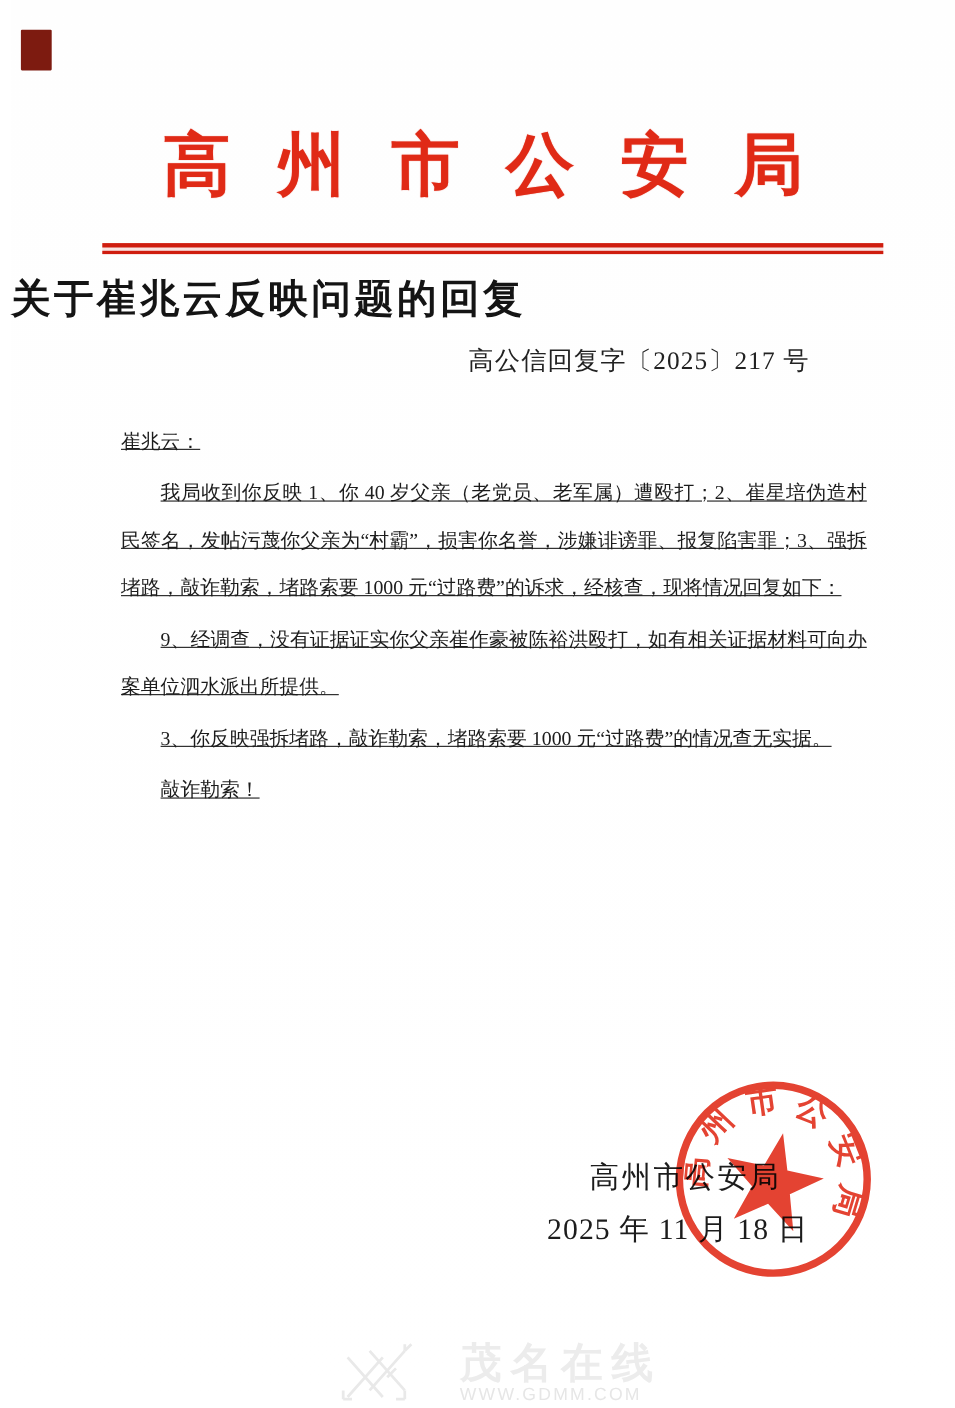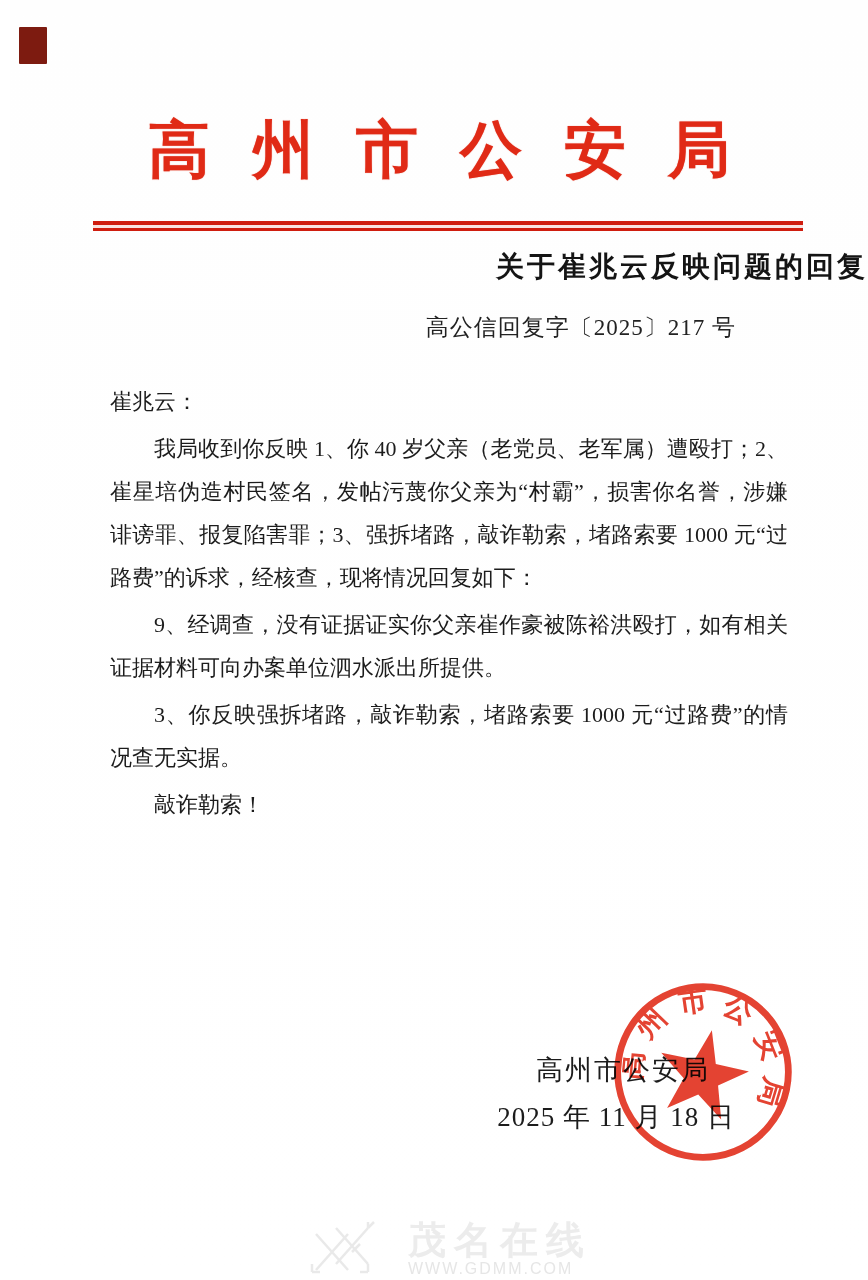--- a/index.html
+++ b/index.html
@@ -33,35 +33,36 @@
   
   .red-rule{
     position:absolute;top:221px;left:83px;width:710px;height:3px;
     border-top:4px solid #cf1d0f;
     border-bottom:3px solid #cf1d0f;
     background:rgba(207,29,15,.12);
   }
 
   .doc-title{
     position:absolute;top:248px;left:0;width:100%;
-    text-align:right;
-    font-size:28px;font-weight:900;
+    text-align:left;
+    font-size:36px;font-weight:900;
     color:#141414;letter-spacing:3px;
   }
 
   .doc-number{
     position:absolute;top:312px;right:132px;
     font-size:23px;color:#222;letter-spacing:1px;
   }
 
   
   .body-text{
     position:absolute;top:380px;left:100px;width:678px;
-    font-size:22px;line-height:43px;color:#1c1c1c;
+    font-size:18px;line-height:43px;color:#1c1c1c;
     text-align:justify;
+    text-decoration:underline;
   }
   .body-text p{margin:0 0 4px 0;text-indent:2em;}
   .body-text p.salutation{text-indent:0;}
 
   .signature{
     position:absolute;top:1052px;right:158px;
     font-size:27px;color:#1c1c1c;letter-spacing:2px;
   }
   .sign-date{
     position:absolute;top:1099px;right:133px;
@@ -72,21 +73,21 @@
   .seal{
     position:absolute;left:596px;top:975px;width:194px;height:194px;
     transform:rotate(12deg);
     mix-blend-mode:multiply;
     opacity:.93;
   }
 
   
   .watermark{
     position:absolute;left:298px;top:1220px;
-    display:flex;align-items:flex-start;gap:14px;
+    display:flex;align-items:flex-start;gap:24px;
     color:#e9e9e9;
   }
   .wm-logo{flex:0 0 auto;}
   .wm-textblock{display:flex;flex-direction:column;}
   .wm-name{
     font-size:38px;font-weight:bold;letter-spacing:8px;
     color:#ececec;line-height:40px;
     font-family:"Liberation Sans","DejaVu Sans",sans-serif;
   }
   .wm-url{

